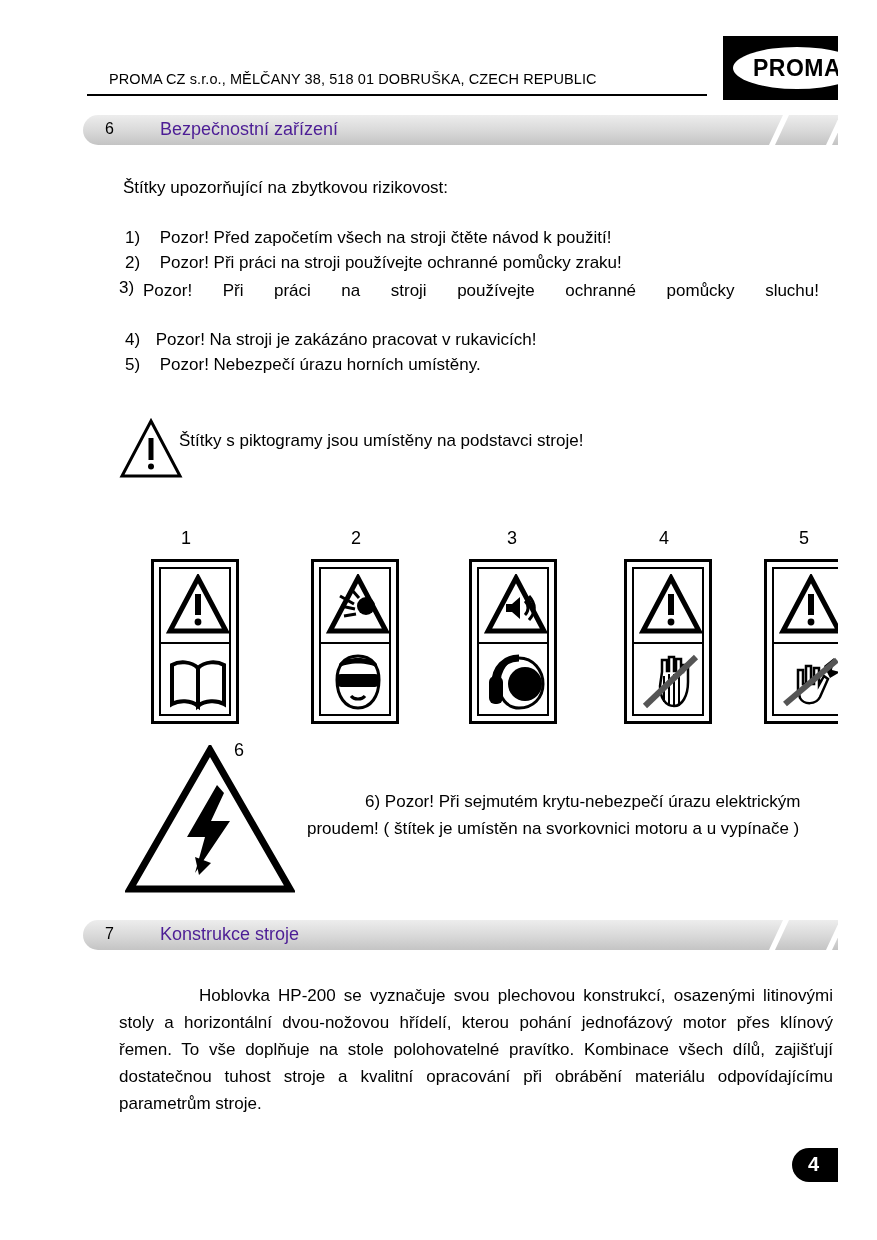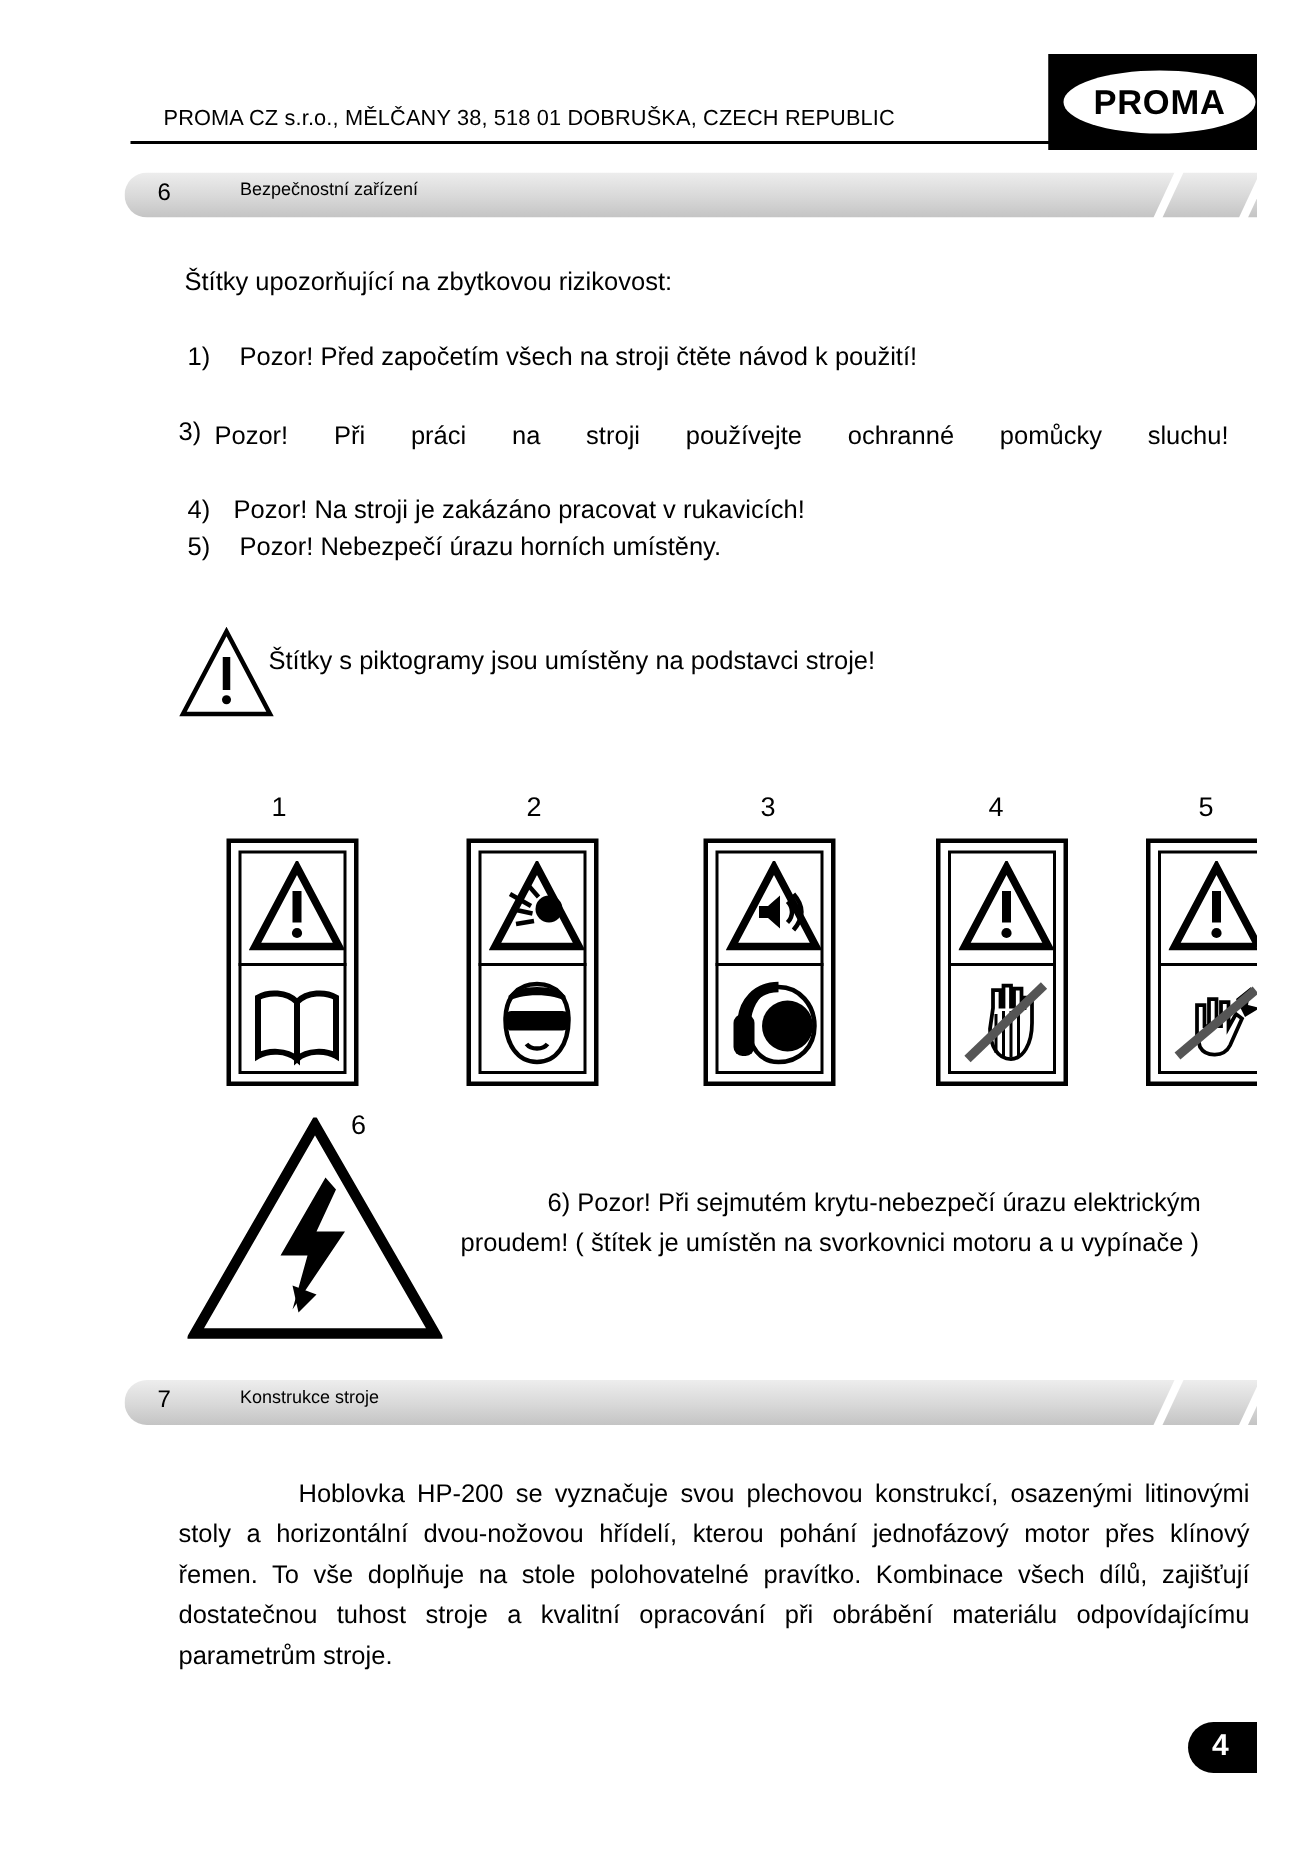--- a/index.html
+++ b/index.html
@@ -39,21 +39,21 @@
   .header-text {
     position: absolute;
     left: 22px;
     top: 35px;
     font-size: 14.5px;
     letter-spacing: 0.1px;
     white-space: nowrap;
   }
   .logo-box {
     position: absolute;
-    left: 612px;
+    left: 636px;
     top: 0px;
     width: 146px;
     height: 62px;
     background: #000;
     border: 1px solid #000;
   }
   .logo-ellipse {
     position: absolute;
     left: 50%;
     top: 50%;
@@ -98,22 +98,22 @@
     position: absolute;
     left: 22px;
     top: 5px;
     font-size: 16px;
     color: #000;
   }
   .bar-title {
     position: absolute;
     left: 77px;
     top: 4px;
-    font-size: 12px;
-    color: #000000;
+    font-size: 18px;
+    color: #4c1d95;
   }
 
   
   .para {
     position: absolute;
     font-size: 17px;
     line-height: 25px;
   }
   .list-line {
     position: absolute;
@@ -224,20 +224,24 @@
     <div class="bar-title">Bezpečnostní zařízení</div>
   </div>
 
   <div class="para" style="left:84px; top:175px; width:700px;">Štítky upozorňující na zbytkovou rizikovost:</div>
 
   <div class="list-line" style="left:86px; top:228px; width:720px;">
     <span class="indent-num">1)</span>
     <span style="margin-left:12px;">Pozor! Před započetím všech na stroji čtěte návod k použití!</span>
   </div>
 
+  <div class="list-line" style="left:86px; top:253px; width:720px;">
+    <span class="indent-num">2)</span>
+    <span style="margin-left:12px;">Pozor! Při práci na stroji používejte ochranné pomůcky zraku!</span>
+  </div>
 
   <div class="list-line" style="left:80px; top:278px; width:700px;">
     <div style="display:flex;">
       <span style="width:24px; flex:none;">3)</span>
       <span class="just" style="flex:1; text-align:justify; text-align-last:justify; line-height:26px;">Pozor! Při práci na stroji používejte ochranné pomůcky sluchu!</span>
     </div>
   </div>
 
   <div class="list-line" style="left:86px; top:330px; width:720px;">
     <span class="indent-num">4)</span>

